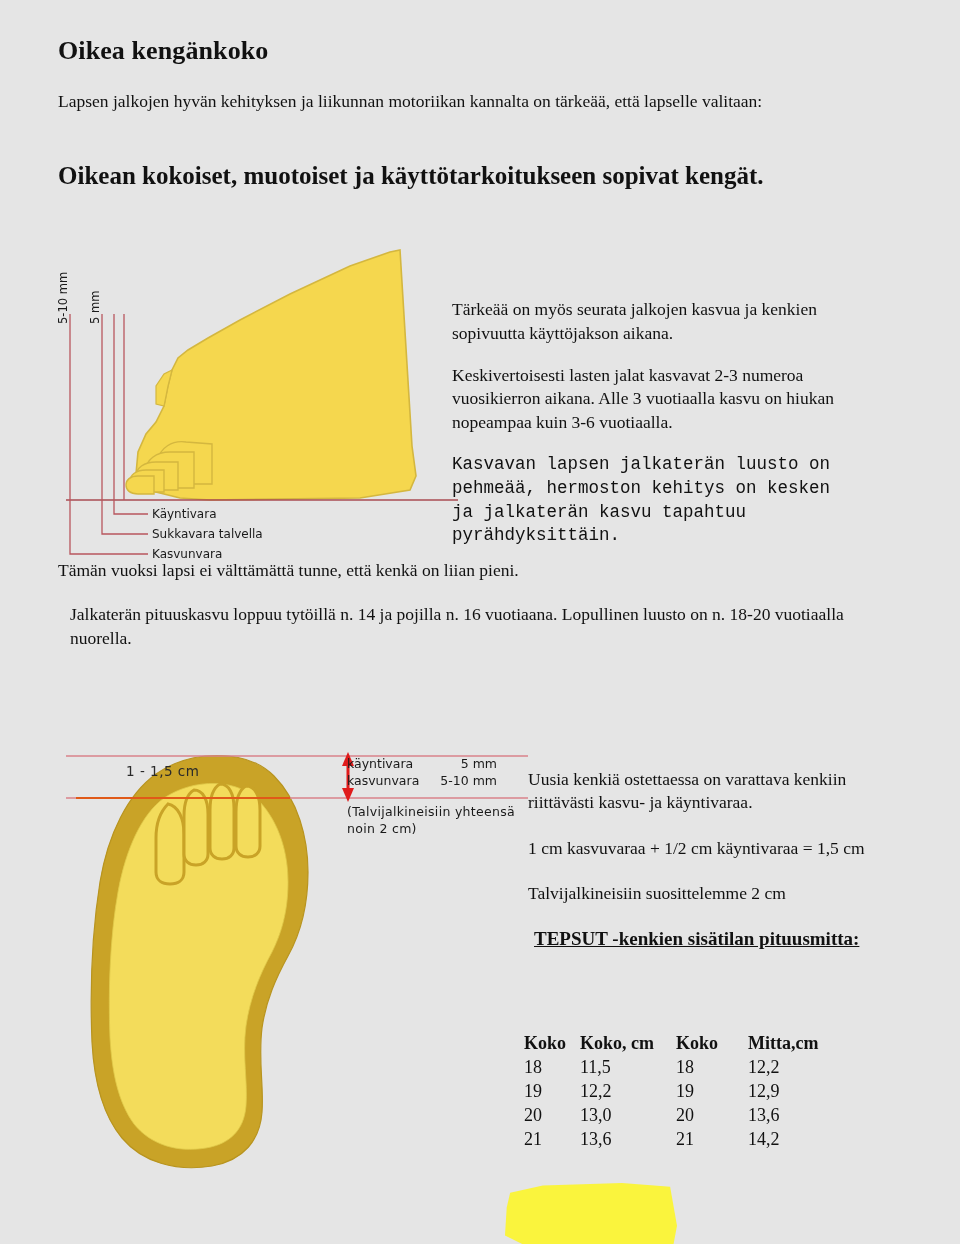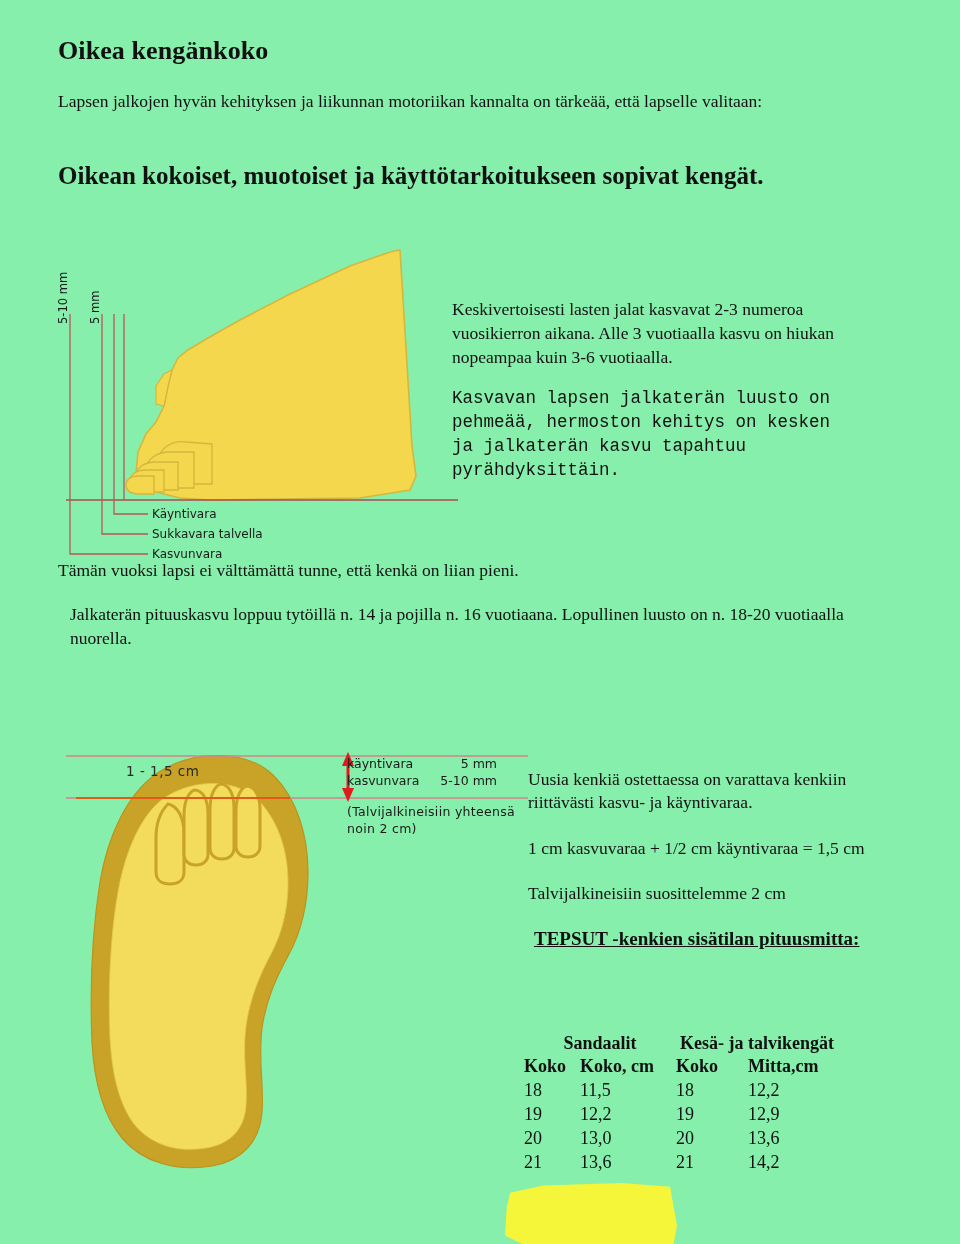--- a/index.html
+++ b/index.html
@@ -13,21 +13,21 @@
     height: 1244px;
     position: relative;
     overflow: hidden;
     font-family: "Liberation Serif", "DejaVu Serif", serif;
     color: #111111;
   }
 
   .page {
     position: absolute;
     inset: 0;
-    background: #86efac;
+    background: #e5e5e5;
   }
 
   
   .h1 {
     position: absolute;
     left: 58px;
     top: 36px;
     font-size: 26px;
     font-weight: bold;
     letter-spacing: 0.1px;
@@ -228,20 +228,21 @@
                 font-family:'DejaVu Sans','Liberation Sans',sans-serif; font-size:12px; color:#1a1a1a;">Käyntivara</div>
 
     <div style="position:absolute; left:92px; top:281px;
                 font-family:'DejaVu Sans','Liberation Sans',sans-serif; font-size:12px; color:#1a1a1a;">Sukkavara talvella</div>
 
     <div style="position:absolute; left:92px; top:301px;
                 font-family:'DejaVu Sans','Liberation Sans',sans-serif; font-size:12px; color:#1a1a1a;">Kasvunvara</div>
   </div>
 
   <div class="right-col">
+    <p>Tärkeää on myös seurata jalkojen kasvua ja kenkien sopivuutta käyttöjakson aikana.</p>
     <p>Keskivertoisesti lasten jalat kasvavat 2-3 numeroa vuosikierron aikana. Alle 3 vuotiaalla kasvu on hiukan nopeampaa kuin 3-6 vuotiaalla.</p>
     <p>Kasvavan lapsen jalkaterän luusto on pehmeää, hermoston kehitys on kesken ja jalkaterän kasvu tapahtuu pyrähdyksittäin.</p>
   </div>
 
   <div class="body-p p-tamanvuoksi">Tämän vuoksi lapsi ei välttämättä tunne, että kenkä on liian pieni.</div>
   <div class="body-p p-jalkateran">Jalkaterän pituuskasvu loppuu tytöillä n. 14 ja pojilla n. 16 vuotiaana. Lopullinen luusto on n. 18-20 vuotiaalla nuorella.</div>
 
 
   <div class="fig2">
     <svg width="470" height="470" viewBox="0 0 470 470" xmlns="http://www.w3.org/2000/svg">
@@ -296,24 +297,20 @@
   <div class="right-col2">
     <p>Uusia kenkiä ostettaessa on varattava kenkiin riittävästi kasvu- ja käyntivaraa.</p>
     <p>1 cm kasvuvaraa + 1/2 cm käyntivaraa = 1,5 cm</p>
     <p>Talvijalkineisiin suosittelemme 2 cm</p>
     <p class="tepsut">TEPSUT -kenkien sisätilan pituusmitta:</p>
   </div>
 
   <table class="size-table">
     <thead>
       <tr>
-        <th class="grp" colspan="2">Sandaalit</th>
-        <th class="grp" colspan="2">Kesä- ja talvikengät</th>
-      </tr>
-      <tr>
         <th class="col-a">Koko</th>
         <th class="col-b">Koko, cm</th>
         <th class="col-c">Koko</th>
         <th class="col-d">Mitta,cm</th>
       </tr>
     </thead>
     <tbody>
       <tr>
         <td>18</td>
         <td>11,5</td>

